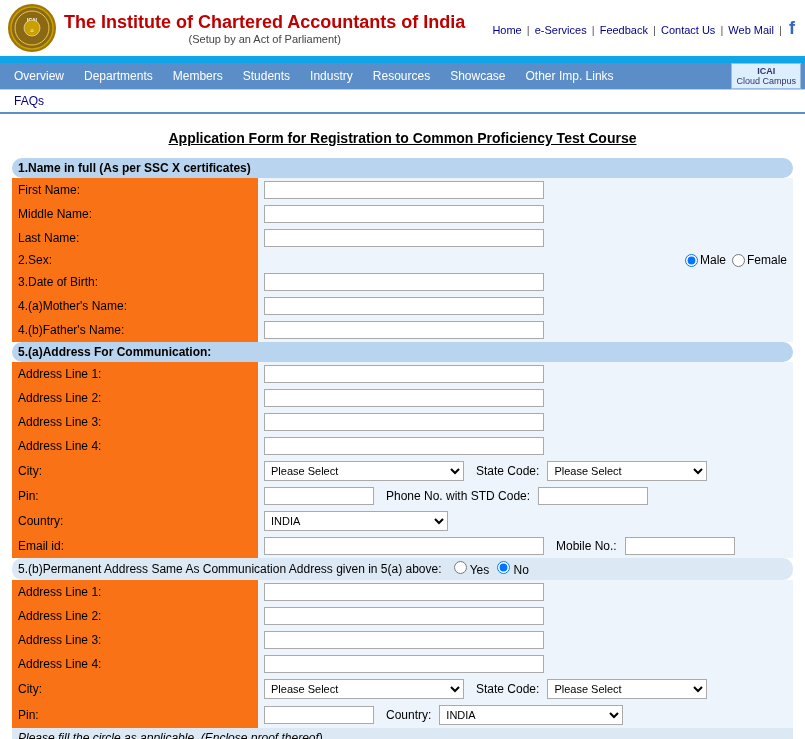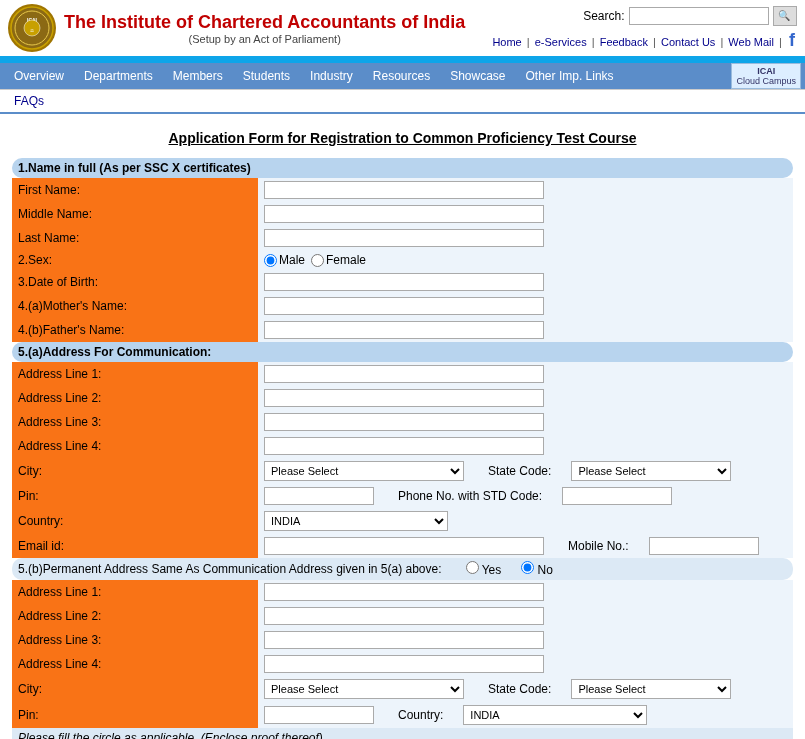--- a/index.html
+++ b/index.html
@@ -47,23 +47,23 @@
     input.field-md { width: 110px; }
     input.field-xl { width: 280px; }
     
     select { border: 1px solid #aaa; height: 20px; font-size: 11px; padding: 1px 2px; background: #fff; }
     select.sel-md { width: 200px; }
     select.sel-sm { width: 160px; }
     select.sel-country { width: 184px; }
     
     .inline-label { margin-right: 4px; margin-left: 8px; }
     
-    .two-col { display: flex; align-items: center; gap: 16px; }
-    
-    .radio-group { display: flex; align-items: center; gap: 6px; flex-wrap: wrap; }
+    .two-col { display: flex; align-items: center; gap: 4px; }
+    
+    .radio-group { display: flex; align-items: center; gap: 6px; flex-wrap: wrap; justify-content: flex-end; }
     .radio-group label { display: flex; align-items: center; gap: 2px; cursor: pointer; }
     
     .note-row { background: #dce9f5; font-style: italic; font-size: 11px; padding: 3px 6px; }
   </style>
 </head>
 <body>
 
 <div class="header">
   <div class="header-logo">
     <div class="logo-circle">
@@ -74,25 +74,20 @@
         <circle cx="22" cy="22" r="8" fill="#c8a000" stroke="#fff" stroke-width="0.5"></circle>
         <text x="22" y="26" text-anchor="middle" font-size="4" fill="#fff">⚖</text>
       </svg>
     </div>
     <div class="header-title">
       <span class="main-title">The Institute of Chartered Accountants of India</span>
       <span class="sub-title">(Setup by an Act of Parliament)</span>
     </div>
   </div>
   <div class="header-right">
-    <div class="search-bar">
-      <label>Search:</label>
-      <input type="text" style="width: 140px;">
-      <button>🔍</button>
-    </div>
     <div class="top-links">
       <a href="#">Home</a>
       <span>|</span>
       <a href="#">e-Services</a>
       <span>|</span>
       <a href="#">Feedback</a>
       <span>|</span>
       <a href="#">Contact Us</a>
       <span>|</span>
       <a href="#">Web Mail</a>

